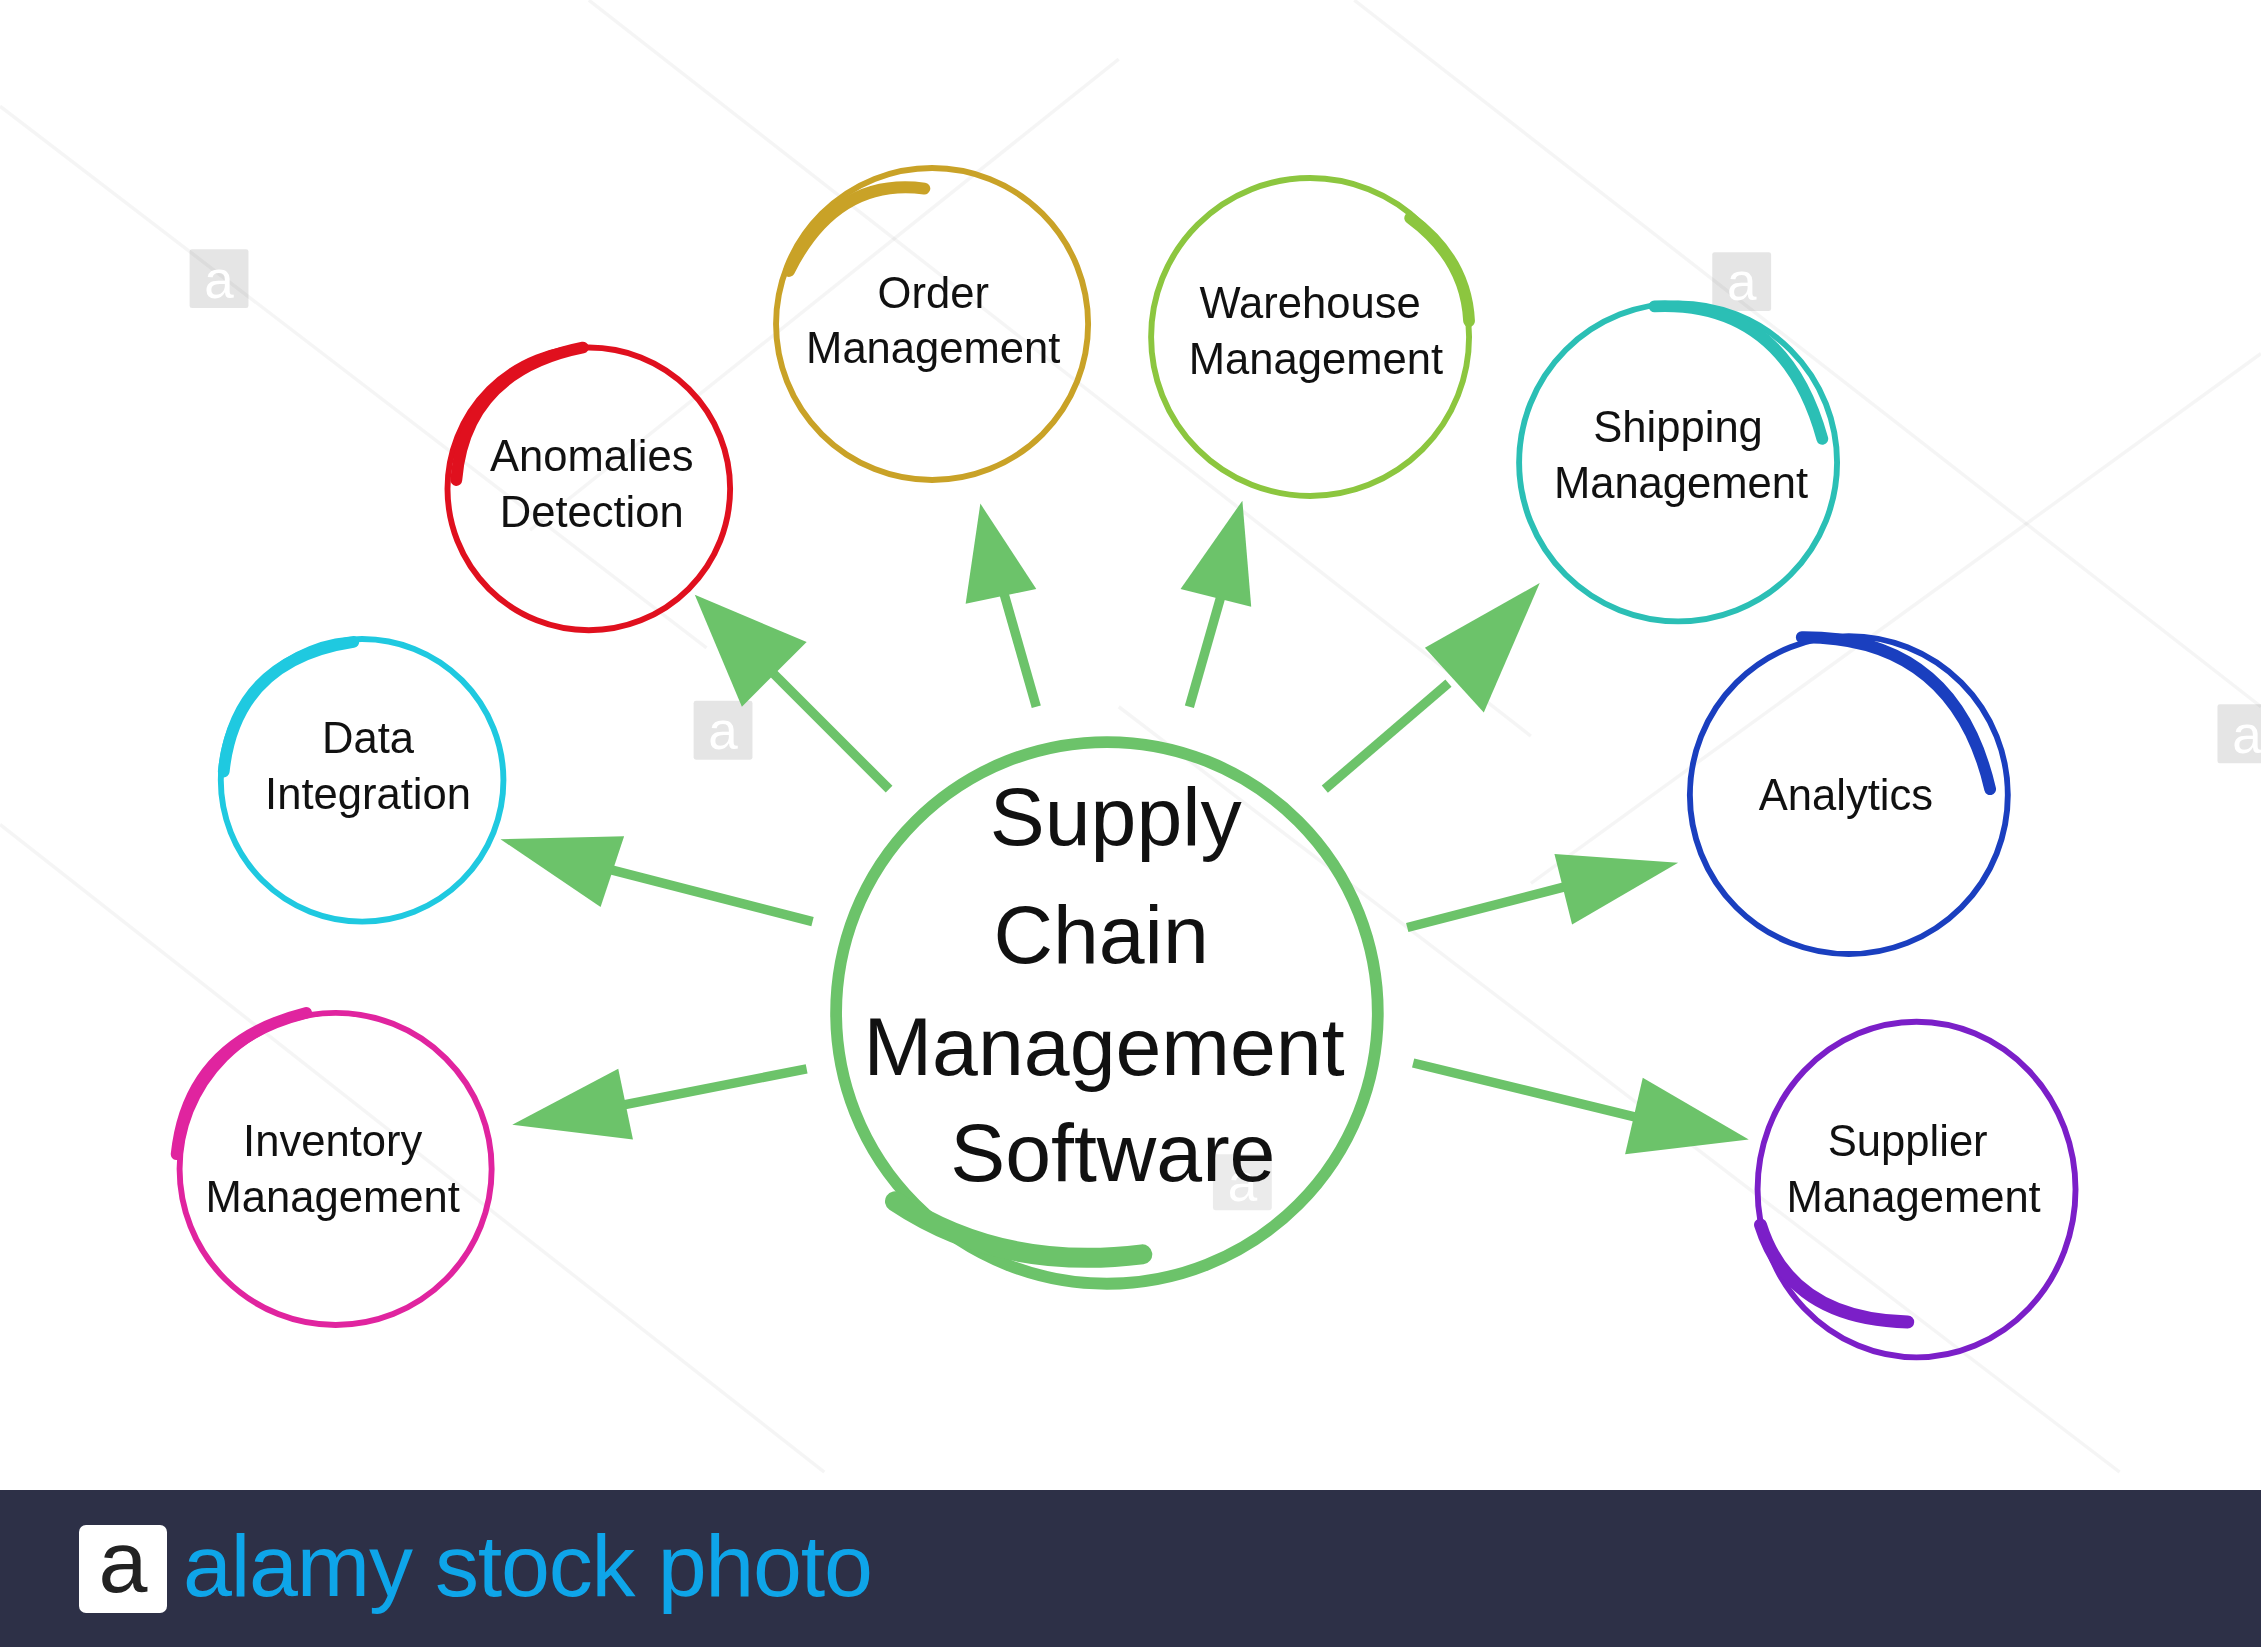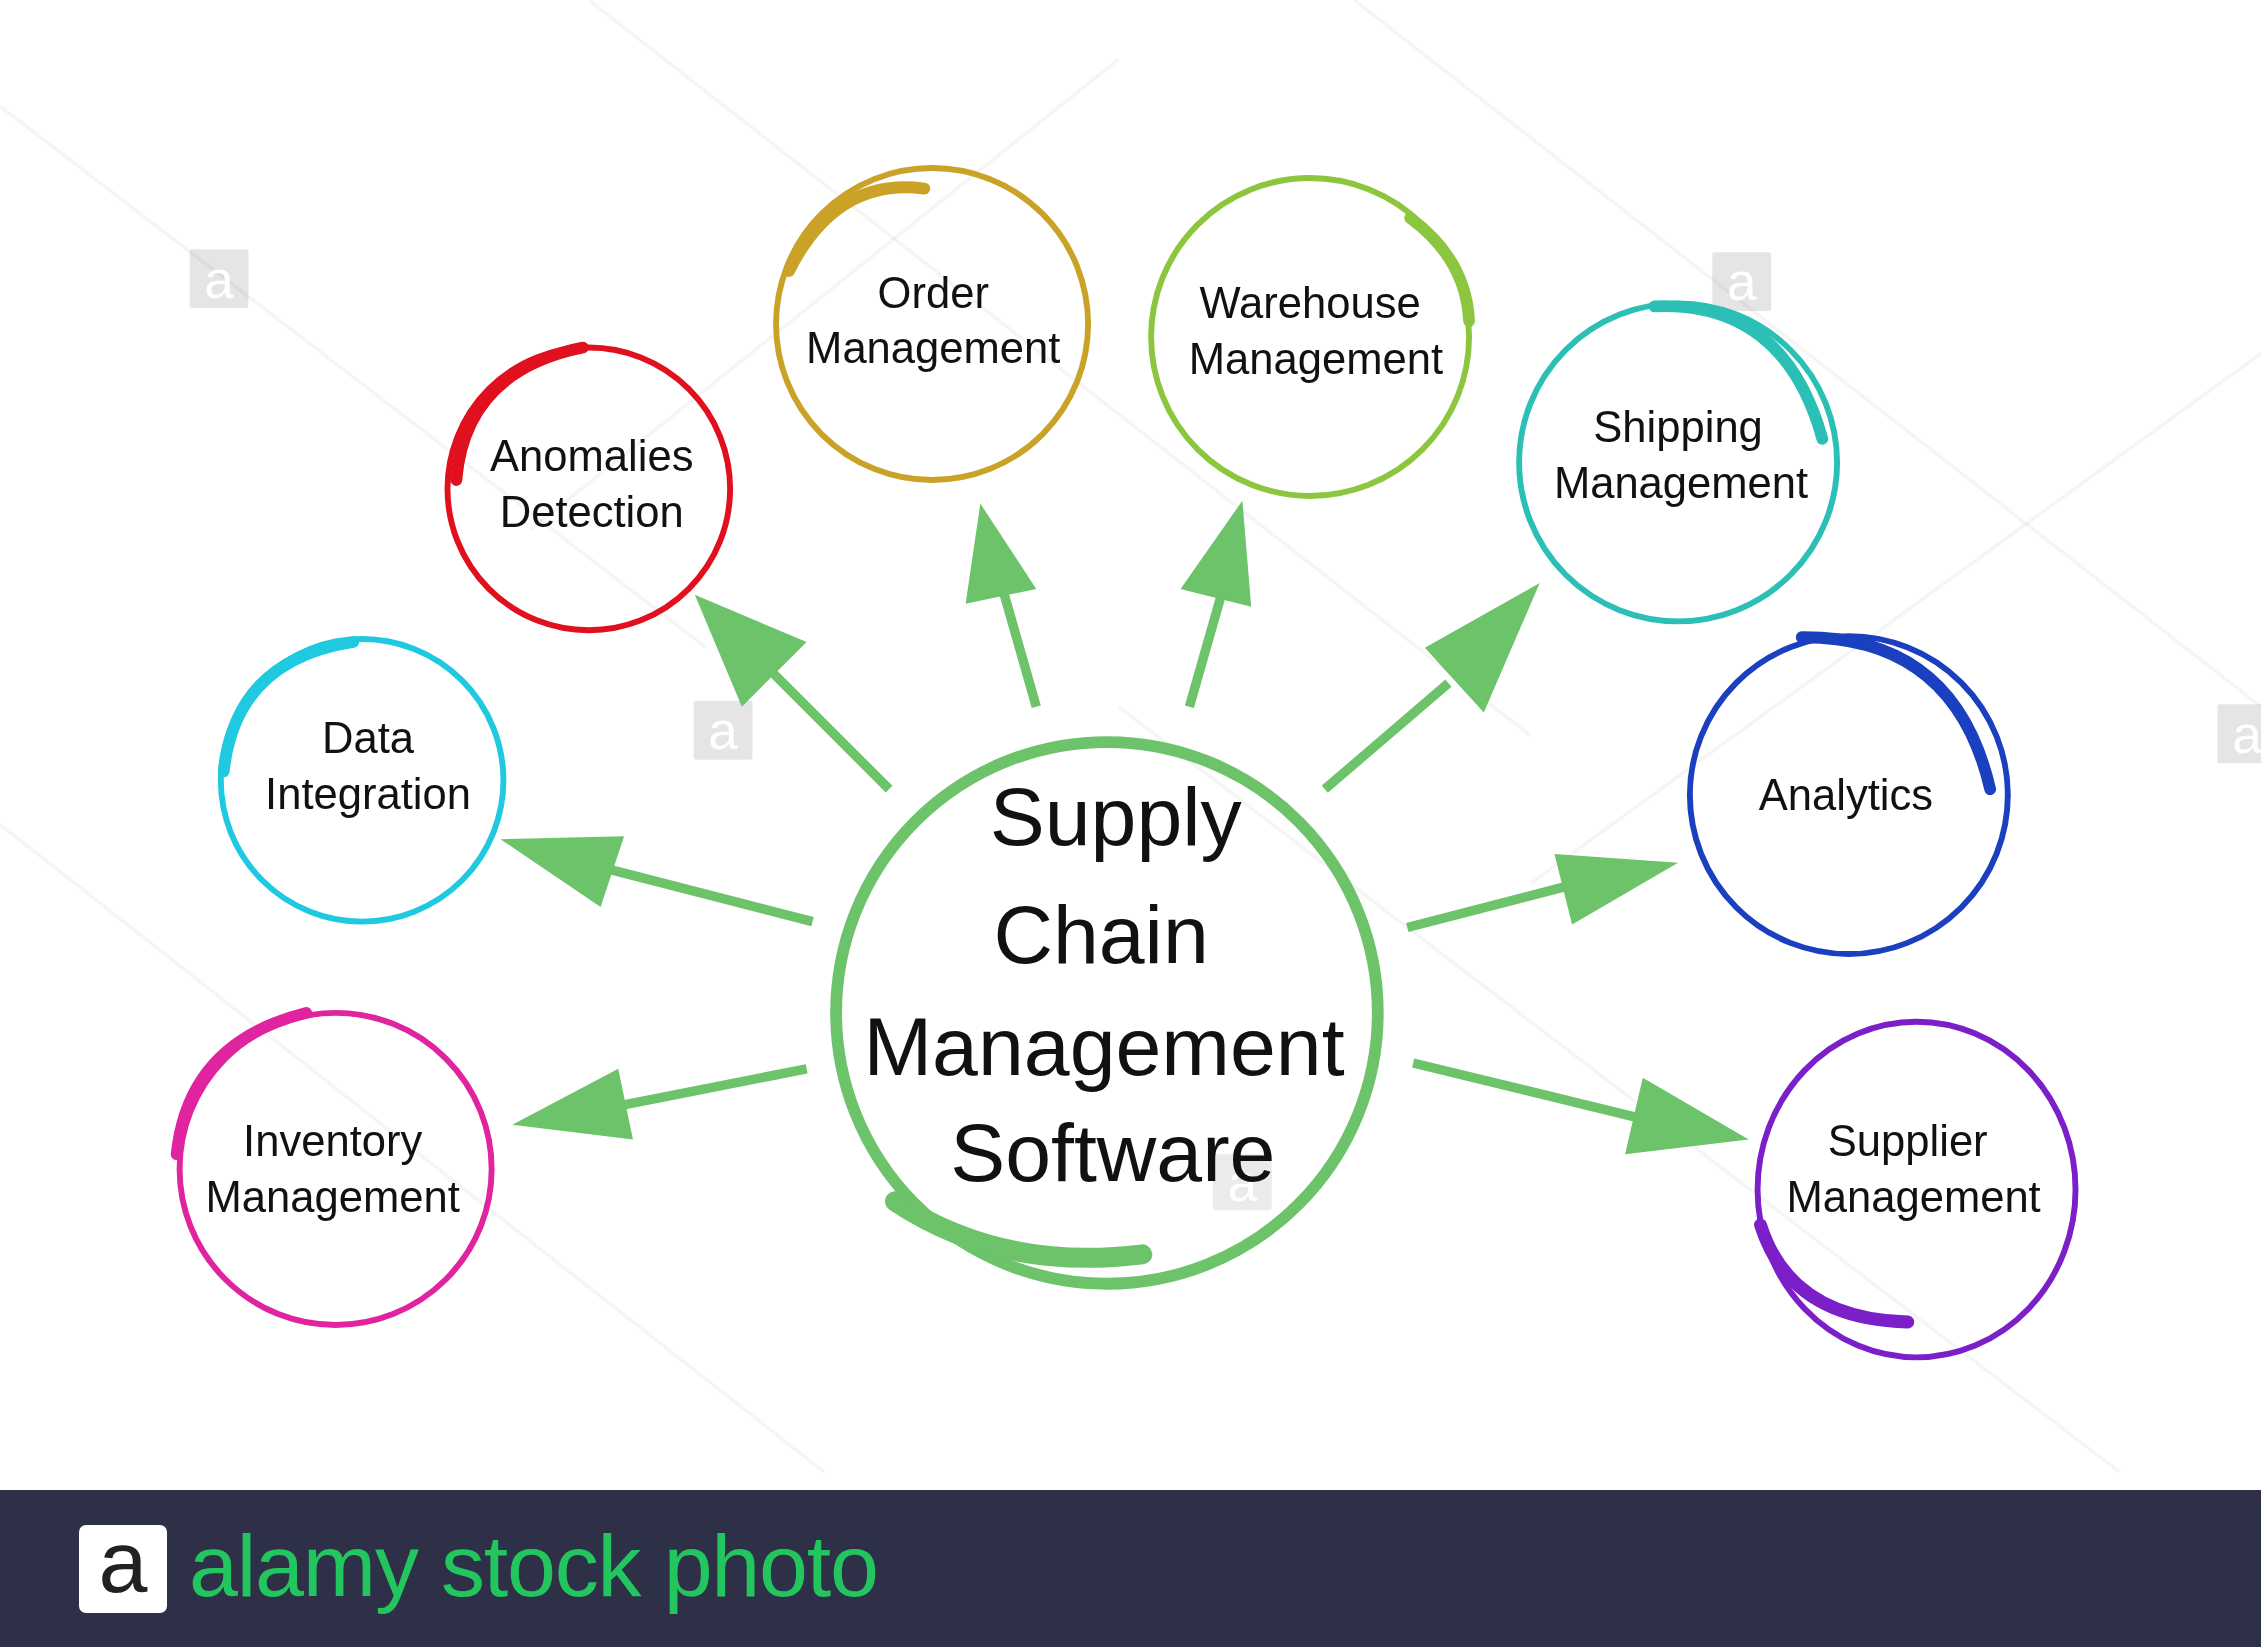--- a/index.html
+++ b/index.html
@@ -3,21 +3,21 @@
 <meta charset="utf-8">
 <style>
   html, body { margin: 0; padding: 0; background: #ffffff; }
   body { width: 2261px; height: 1647px; position: relative; overflow: hidden; font-family: "Liberation Sans", sans-serif; }
   #diagram { position: absolute; left: 0; top: 0; width: 2261px; height: 1490px; }
   .node-label { font-family: "Liberation Sans", sans-serif; fill: #111111; text-anchor: middle; }
   .wm-text { font-family: "Liberation Sans", sans-serif; fill: rgba(0,0,0,0.05); }
   .footer { position: absolute; left: 0; top: 1490px; width: 2261px; height: 157px; background: #2d3047; display: flex; align-items: center; }
   .footer-logo { width: 88px; height: 88px; background: #ffffff; border-radius: 7px; margin-left: 79px; display: flex; align-items: center; justify-content: center; }
   .footer-logo span { color: #222222; font-size: 88px; line-height: 1; font-family: "Liberation Sans", sans-serif; margin-top: -13px; }
-  .footer-text { color: #22c55e; font-size: 88px; margin-left: 22px; font-family: "Liberation Sans", sans-serif; letter-spacing: -1.2px; margin-top: -5.9px; }
+  .footer-text { color: #0ea5e9; font-size: 88px; margin-left: 16px; font-family: "Liberation Sans", sans-serif; letter-spacing: -1.2px; margin-top: -5.9px; }
 </style>
 </head>
 <body>
 
 <svg id="diagram" viewBox="0 0 3840 2530" xmlns="http://www.w3.org/2000/svg">
 
   <g stroke="rgba(0,0,0,0.04)" stroke-width="6" fill="none">
     <line x1="0" y1="180" x2="1200" y2="1100"></line>
     <line x1="1000" y1="0" x2="2600" y2="1250"></line>
     <line x1="2300" y1="0" x2="3840" y2="1200"></line>

